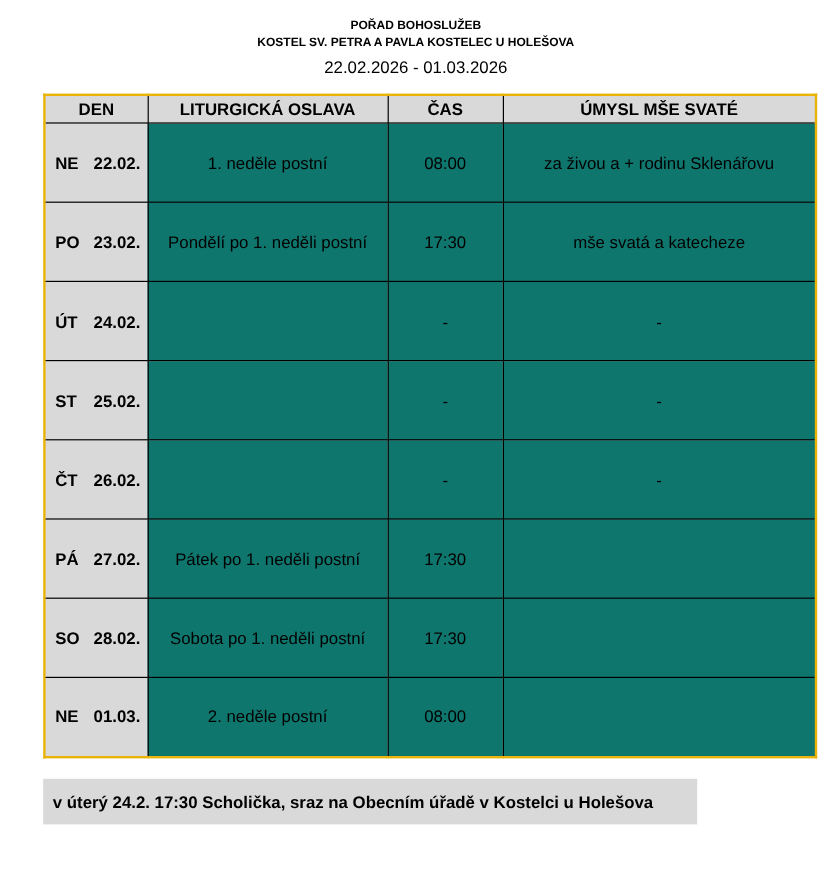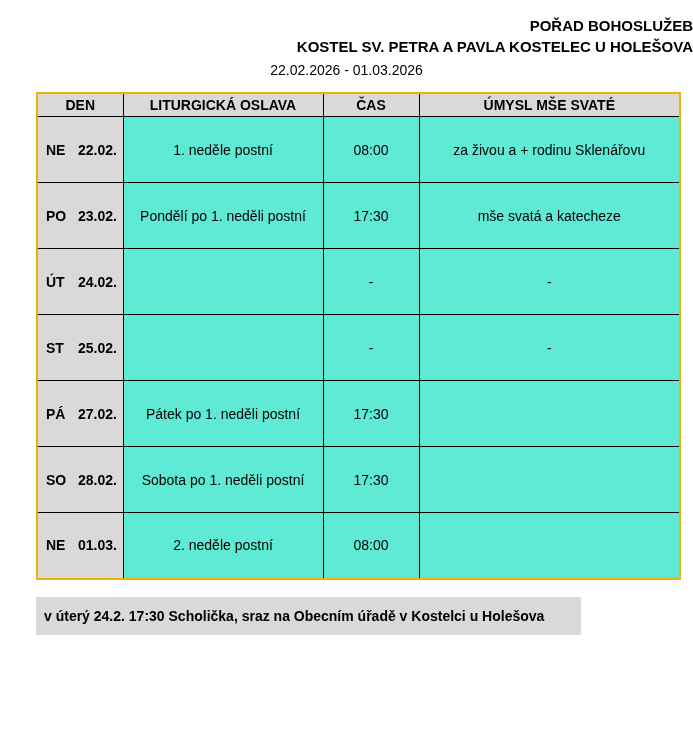--- a/index.html
+++ b/index.html
@@ -11,23 +11,22 @@
     background: #ffffff;
     color: #000000;
     font-family: "Liberation Sans", sans-serif;
   }
   .doc-header {
     text-align: center;
     padding-top: 15px;
   }
   .doc-title, .doc-subtitle {
     font-weight: bold;
-    font-size: 15px;
+    font-size: 10px;
     line-height: 1.4;
-    text-align: right;
   }
   .doc-daterange {
     font-size: 14px;
     margin-top: 4px;
     line-height: 1.3;
   }
   table.schedule {
     border-collapse: collapse;
     table-layout: fixed;
     width: 643px;
@@ -42,21 +41,21 @@
     text-align: center;
     padding: 3px 2px;
     height: 22px;
   }
   table.schedule td {
     border: 1px solid #000000;
     font-size: 14px;
     text-align: center;
     vertical-align: middle;
     height: 66px;
-    background: #5eead4;
+    background: #0f766e;
     padding: 2px 4px;
   }
   table.schedule td.den {
     background: #d9d9d9;
     font-weight: bold;
     text-align: left;
     padding-left: 8px;
     margin-left: 32px;
   }
   table.schedule td.den .day-abbr {
@@ -116,20 +115,26 @@
       <td>-</td>
       <td>-</td>
     </tr>
     <tr>
       <td class="den"><span class="day-abbr">ST</span><span>25.02.</span></td>
       <td></td>
       <td>-</td>
       <td>-</td>
     </tr>
     <tr>
+      <td class="den"><span class="day-abbr">ČT</span><span>26.02.</span></td>
+      <td></td>
+      <td>-</td>
+      <td>-</td>
+    </tr>
+    <tr>
       <td class="den"><span class="day-abbr">PÁ</span><span>27.02.</span></td>
       <td>Pátek po 1. neděli postní</td>
       <td>17:30</td>
       <td></td>
     </tr>
     <tr>
       <td class="den"><span class="day-abbr">SO</span><span>28.02.</span></td>
       <td>Sobota po 1. neděli postní</td>
       <td>17:30</td>
       <td></td>

